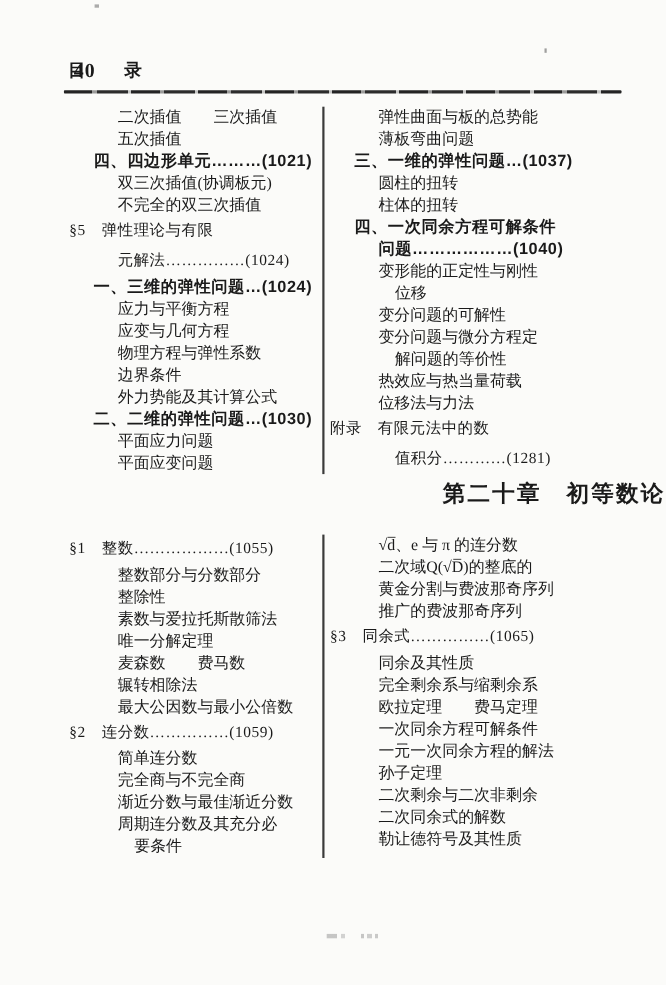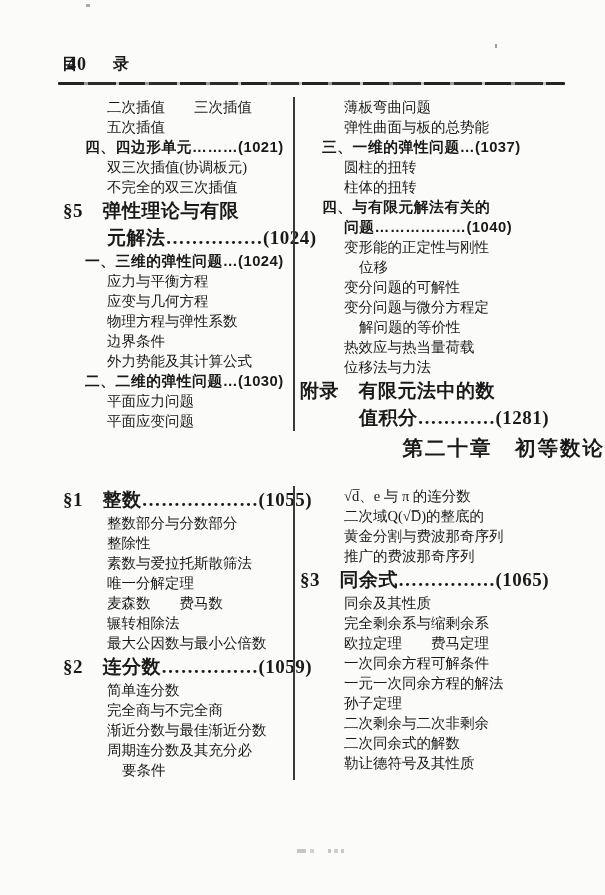--- a/index.html
+++ b/index.html
@@ -40,21 +40,21 @@
   .vdiv{width:2px;background:#3a3a3a;}
   .col-r{width:264px;padding-left:4px;}
 
   .ln{white-space:nowrap;}
   .s-it{font-size:14.5px;line-height:20px;}
   .s-hd{
     font-family:"Liberation Sans","DejaVu Sans",sans-serif;
     font-weight:bold;font-size:14.8px;line-height:20px;
     letter-spacing:.5px;
   }
-  .s-se{font-size:19px;line-height:27px;font-weight:700;letter-spacing:.5px;}
+  .s-se{font-size:14px;line-height:27px;font-weight:400;letter-spacing:.5px;}
   .i-0{padding-left:1px;}
   .i-1{padding-left:23px;}
   .i-2{padding-left:45px;}
   .i-25{padding-left:60px;}
 
   
   .chapter{
     position:absolute;top:434px;left:0;width:100%;
     text-align:right;font-size:20.5px;font-weight:bold;
     letter-spacing:2px;
@@ -98,26 +98,26 @@
         <div class="ln s-it i-2">应变与几何方程</div>
         <div class="ln s-it i-2">物理方程与弹性系数</div>
         <div class="ln s-it i-2">边界条件</div>
         <div class="ln s-it i-2">外力势能及其计算公式</div>
         <div class="ln s-hd i-1">二、二维的弹性问题…(1030)</div>
         <div class="ln s-it i-2">平面应力问题</div>
         <div class="ln s-it i-2">平面应变问题</div>
       </div>
     <div class="vdiv"></div>
     <div class="col col-r">
+        <div class="ln s-it i-2">弹性曲面与板的总势能</div>
         <div class="ln s-it i-2">薄板弯曲问题</div>
-        <div class="ln s-it i-2">弹性曲面与板的总势能</div>
         <div class="ln s-hd i-1">三、一维的弹性问题…(1037)</div>
         <div class="ln s-it i-2">圆柱的扭转</div>
         <div class="ln s-it i-2">柱体的扭转</div>
-        <div class="ln s-hd i-1">四、与有限元解法有关的</div>
+        <div class="ln s-hd i-1">四、一次同余方程可解条件</div>
         <div class="ln s-hd i-2">问题………………(1040)</div>
         <div class="ln s-it i-2">变形能的正定性与刚性</div>
         <div class="ln s-it i-25">位移</div>
         <div class="ln s-it i-2">变分问题的可解性</div>
         <div class="ln s-it i-2">变分问题与微分方程定</div>
         <div class="ln s-it i-25">解问题的等价性</div>
         <div class="ln s-it i-2">热效应与热当量荷载</div>
         <div class="ln s-it i-2">位移法与力法</div>
         <div class="ln s-se i-0">附录　有限元法中的数</div>
         <div class="ln s-se i-25">值积分…………(1281)</div>

